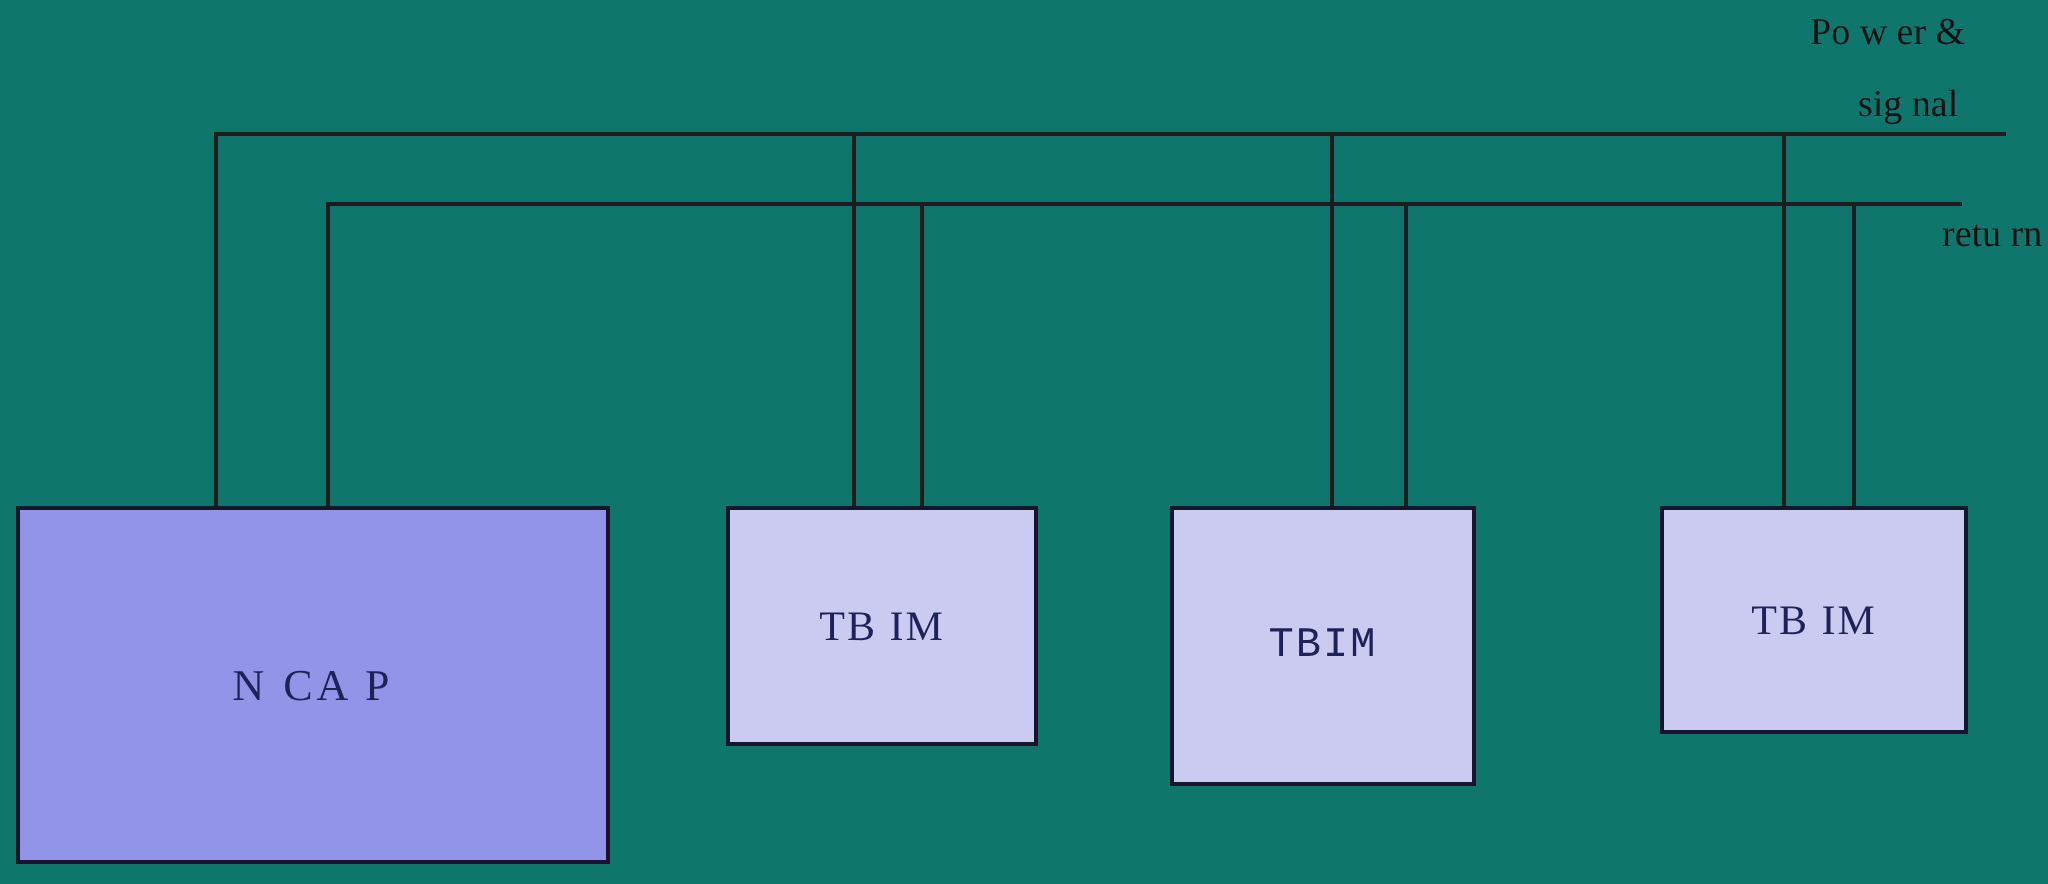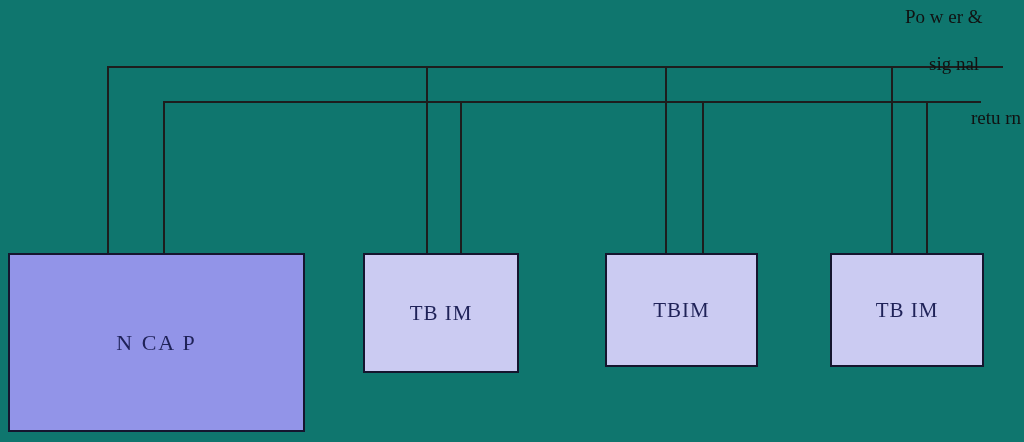--- a/index.html
+++ b/index.html
@@ -51,32 +51,32 @@
     white-space: pre;
   }
   .ncap {
     left: 8px; top: 253px; width: 297px; height: 179px;
     background: var(--ncap-fill, #9294e8);
   }
   .ncap .lbl { font-size: 22px; }
   .tbim { background: var(--tbim-fill, #cbcbf2); }
   .tbim .lbl { font-size: 21px; letter-spacing: 1px; }
   .tbim-1 { left: 363px; top: 253px; width: 156px; height: 120px; }
-  .tbim-2 { left: 605px; top: 253px; width: 153px; height: 114px; }
+  .tbim-2 { left: 585px; top: 253px; width: 153px; height: 140px; font-family: Liberation Mono, monospace; }
   .tbim-3 { left: 830px; top: 253px; width: 154px; height: 114px; }
 
   
   .buslabel {
     position: absolute;
     color: var(--label-text, #111111);
     font-size: 19px;
     white-space: pre;
   }
   .lab-power1 { left: 905px; top: 6px;   }
-  .lab-power2 { left: 929px; top: 42px; margin-top: 11px;  }
+  .lab-power2 { left: 929px; top: 42px;  }
   .lab-return { left: 971px; top: 107px; }
 </style>
 </head>
 <body>
 
 <div class="canvas">
 
   <div class="hline bus-power"></div>
   <div class="hline bus-return"></div>
 

